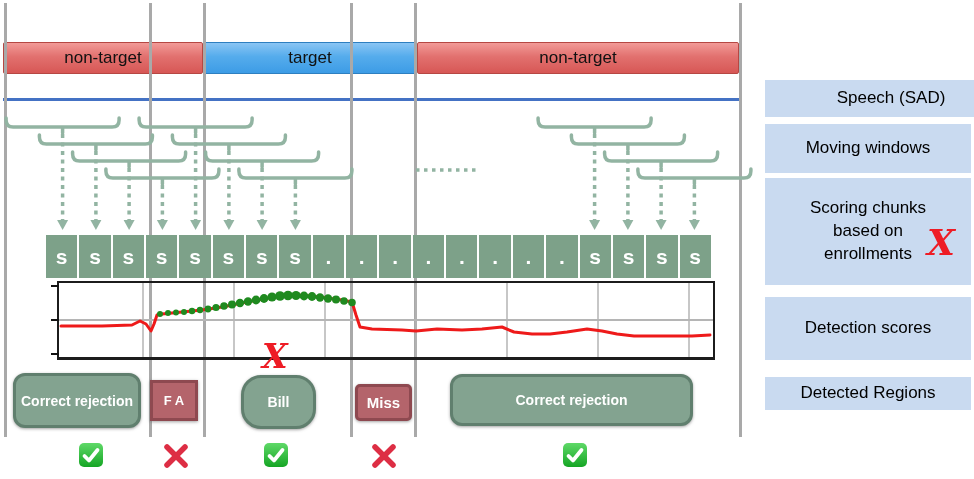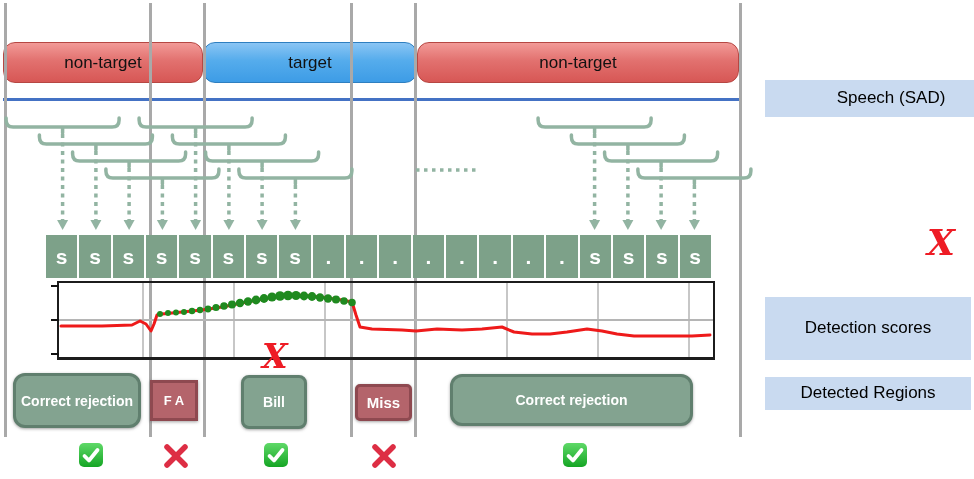--- a/index.html
+++ b/index.html
@@ -1,21 +1,21 @@
 <!DOCTYPE html>
 <html><head>
 <meta charset="utf-8">
 <style>
   html,body{margin:0;padding:0;background:#fff;}
   .canvas{position:relative;width:974px;height:479px;background:#fff;overflow:hidden;
           font-family:"Liberation Sans",sans-serif;}
   
   .vline{position:absolute;top:3px;height:434px;width:3px;background:#a9a9a9;z-index:2;}
   
-  .bar{position:absolute;top:42px;height:41px;border-radius:12px;display:flex;align-items:center;
+  .bar{position:absolute;top:42px;height:32px;border-radius:2px;display:flex;align-items:center;
        justify-content:center;font-size:17px;color:#111;z-index:1;box-sizing:border-box;}
   .bar-red{background:linear-gradient(180deg,#f29a97 0%,#e2716f 45%,#d75755 100%);border:1.5px solid #b64743;}
   .bar-blue{background:linear-gradient(180deg,#8ac5f4 0%,#55acec 45%,#3d9ce6 100%);border:1.5px solid #2e7fc0;}
   .bar0{left:3px;width:200px;} .bar1{left:203px;width:214px;} .bar2{left:417px;width:322px;}
   
   .sad-line{position:absolute;left:3px;top:98px;width:738px;height:2.5px;background:#4472c4;z-index:1;}
   .sad-cap{position:absolute;left:739px;top:94px;width:2.5px;height:10px;background:#4472c4;z-index:1;}
   svg.overlay{position:absolute;left:0;top:0;z-index:3;}
   
   .chunk-row{position:absolute;left:46px;top:235px;width:665px;height:43px;display:flex;gap:2px;z-index:3;}
@@ -174,21 +174,21 @@
         <circle cx="285" cy="18" r="3.8" fill="#1f8a1f"></circle>
         <circle cx="293" cy="19.5" r="3.8" fill="#1f8a1f"></circle>
       </svg>
   </div>
 
   <div class="xmark chart-x">X</div>
 
   <div id="regions">
       <div class="region region-green" style="left: 13px; top: 373px; width: 128px; height: 55px; border-radius: 12px; font-size: 14px;">Correct rejection</div>
       <div class="region region-red" style="left: 150px; top: 380px; width: 48px; height: 41px; border-radius: 0; font-size: 13px;">F A</div>
-      <div class="region region-green" style="left: 241px; top: 375px; width: 66px; height: 54px; border-radius: 8px; font-size: 14px;">Bill</div>
+      <div class="region region-green" style="left: 241px; top: 375px; width: 75px; height: 54px; border-radius: 20px; font-size: 14px;">Bill</div>
       <div class="region region-red" style="left: 355px; top: 384px; width: 57px; height: 37px; border-radius: 5px; font-size: 15px;">Miss</div>
       <div class="region region-green" style="left: 450px; top: 374px; width: 243px; height: 52px; border-radius: 12px; font-size: 14px;">Correct rejection</div>
     </div>
   <div id="verdicts">
       <div class="verdict" style="left: 78px;"><svg width="26" height="26">
           <defs>
             <linearGradient id="g0" x1="0" y1="0" x2="0" y2="1">
       <stop offset="0" stop-color="#5fd968"></stop>
               <stop offset="1" stop-color="#15a524"></stop>
             </linearGradient>
@@ -222,20 +222,26 @@
             </linearGradient>
           </defs>
       <rect x="1" y="1" width="24" height="24" rx="5" fill="url(#g4)"></rect>
       <polyline points="6.5,14 11,18.5 19.5,8" fill="none" stroke="#fff" stroke-width="3.8" stroke-linecap="round" stroke-linejoin="round"></polyline>
         </svg></div>
     </div>
 
   <div class="rbox rb-sad">
     <span class="inner">Speech (SAD)</span>
   </div>
+  <div class="rbox rb-win">
+    <span class="inner">Moving windows</span>
+  </div>
+  <div class="rbox rb-score">
+    <span class="inner" style="max-width:132px">Scoring chunks based on enrollments</span>
+  </div>
   <div class="xmark scoring-x">X</div>
   <div class="rbox rb-det">
     <span class="inner">Detection scores</span>
   </div>
   <div class="rbox rb-reg">
     <span class="inner">Detected Regions</span>
   </div>
 
 </div>
 

